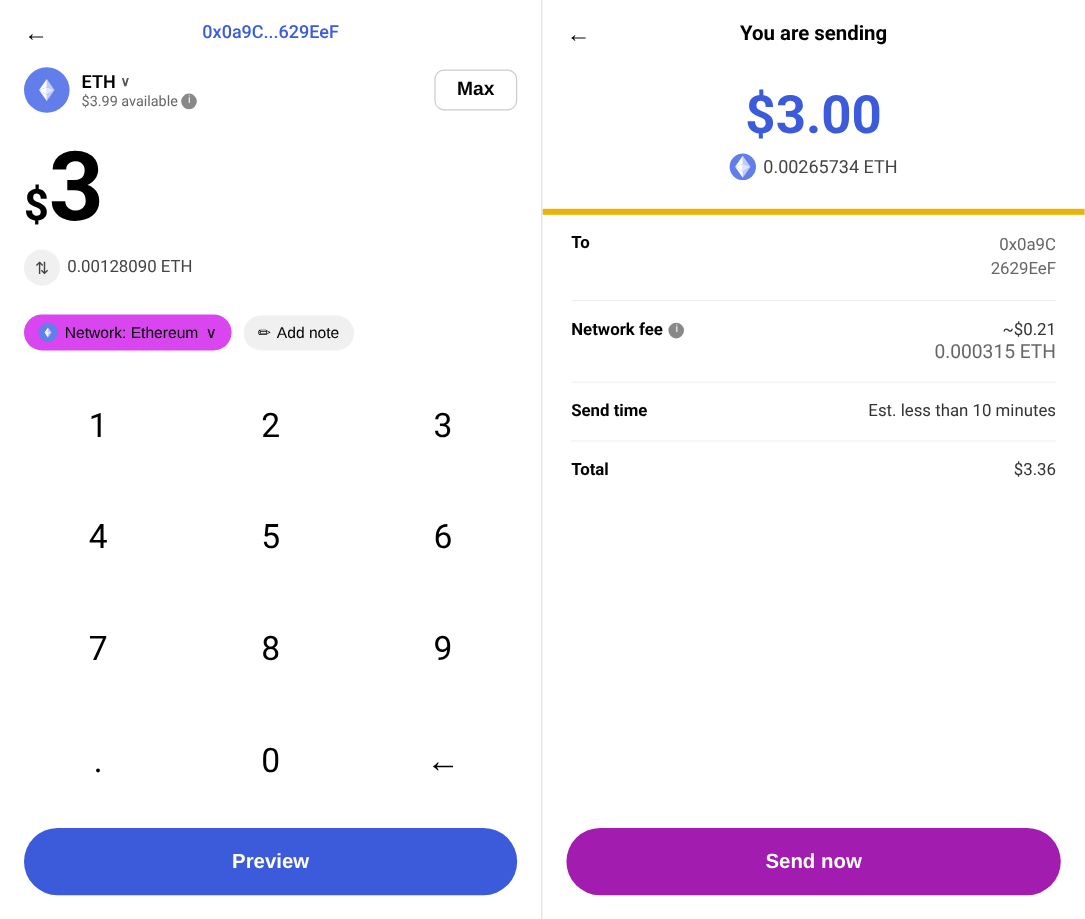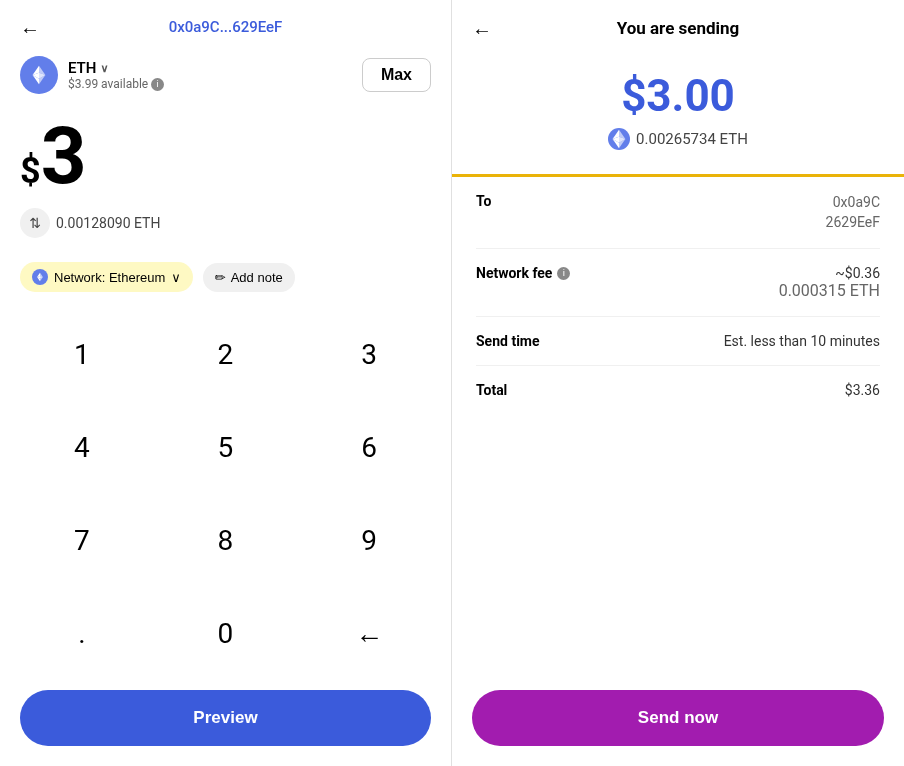--- a/index.html
+++ b/index.html
@@ -180,21 +180,21 @@
     .network-row {
       display: flex;
       align-items: center;
       gap: 10px;
       padding: 10px 20px 16px;
     }
     .network-btn {
       display: flex;
       align-items: center;
       gap: 6px;
-      background: #fef9c3;
+      background: #d946ef;
       border: none;
       border-radius: 20px;
       padding: 7px 12px;
       font-size: 13px;
       font-weight: 500;
       cursor: pointer;
     }
     .eth-small-icon {
       width: 16px;
       height: 16px;
@@ -270,21 +270,21 @@
       font-size: 17px;
       font-weight: 700;
     }
 
     
     .sending-amount {
       display: flex;
       flex-direction: column;
       align-items: center;
       padding: 20px 20px 24px;
-      border-bottom: 3px solid #eab308;
+      border-bottom: 5px solid #eab308;
     }
     .send-usd {
       font-size: 44px;
       font-weight: 700;
       color: #3b5bdb;
     }
     .send-eth-row {
       display: flex;
       align-items: center;
       gap: 6px;
@@ -472,21 +472,21 @@
         </div>
       </div>
 
 
       <div class="detail-row">
         <div class="detail-label-row">
           <span class="detail-label">Network fee</span>
           <span class="info-circle">i</span>
         </div>
         <div>
-          <div class="detail-value">~$0.36</div>
+          <div class="detail-value">~$0.21</div>
           <div class="detail-value-sub">0.000315 ETH</div>
         </div>
       </div>
 
       <div class="detail-row">
         <span class="detail-label">Send time</span>
         <span class="detail-value">Est. less than 10 minutes</span>
       </div>
 
       <div class="detail-row">

